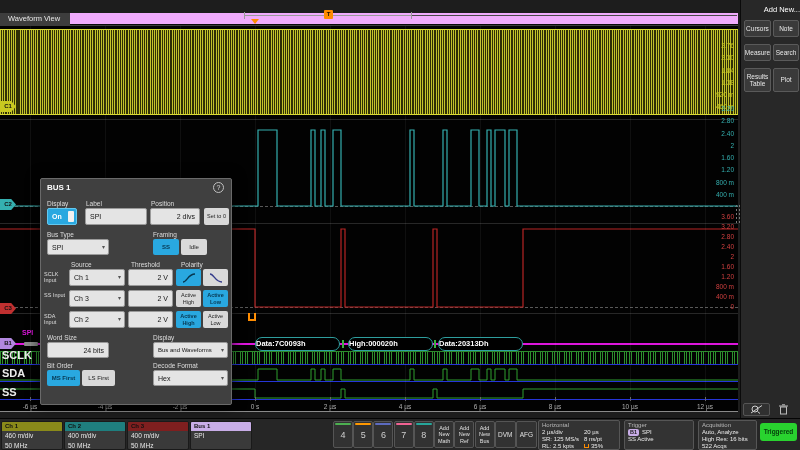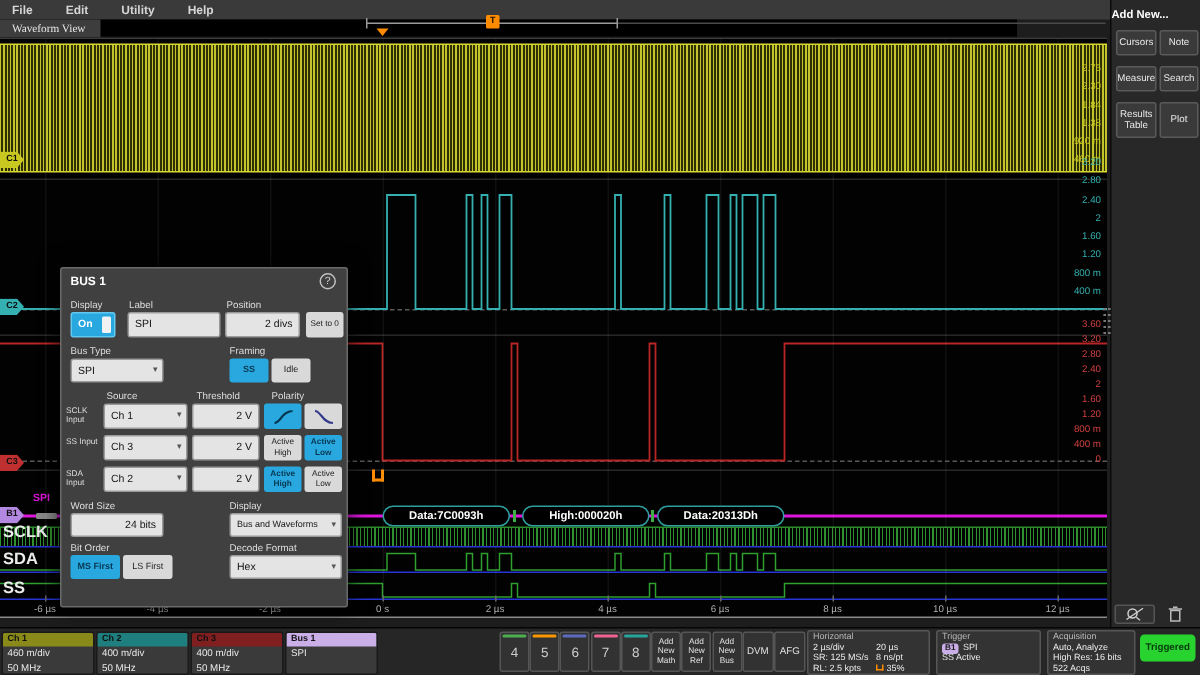--- a/index.html
+++ b/index.html
@@ -3,52 +3,52 @@
 <meta charset="utf-8">
 <style>
   * { box-sizing: border-box; margin: 0; padding: 0; }
   html,body { background:#111; }
   body { font-family: "Liberation Sans", "DejaVu Sans", sans-serif; }
   .screen { position:relative; width:800px; height:450px; background:#1d1d1d; overflow:hidden; }
 
   
   .menubar { position:absolute; left:0; top:0; width:740px; height:13px; background:#3a3a3a; display:flex; align-items:center; gap:22px; padding-left:8px; }
   .menubar span { font-size:8px; font-weight:bold; color:#d6d6d6; cursor:default; }
-  .tabbar { position:absolute; left:0; top:13px; width:678px; height:12px; background:#000000; border-bottom:1px solid #0a0a0a;font-family:Liberation Serif, serif; }
+  .tabbar { position:absolute; left:0; top:13px; width:738px; height:12px; background:#f0abfc; border-bottom:1px solid #0a0a0a; }
   .wvtab { position:absolute; left:0; top:0; height:12px; padding:0 10px 0 8px; background:#3d3d3d; font-size:7.5px; color:#e8e8e8; line-height:12px; }
   .ruler-line { position:absolute; top:15px; height:1px; background:#9a9a9a; }
   .ruler-ext  { position:absolute; top:15px; height:1px; background:#4a4a4a; }
   .ruler-cap  { position:absolute; top:12px; width:1px; height:7px; background:#9a9a9a; }
   .tmark { position:absolute; top:10px; width:9px; height:9px; background:#ff8c00; border-radius:1px; font-size:6px; font-weight:bold; color:#201000; text-align:center; line-height:9px; }
   .trig-tri { position:absolute; top:19px; width:0; height:0; border-left:4px solid transparent; border-right:4px solid transparent; border-top:5px solid #ff8c00; }
 
   
   .sidebar { position:absolute; left:740px; top:0; width:60px; height:418px; background:#282828; border-left:1px solid #0a0a0a; }
-  .sidebar-title { position:absolute; top:5px; width:100%; text-align:left; font-size:7.5px; font-weight:bold; color:#fff; }
+  .sidebar-title { position:absolute; top:5px; width:100%; text-align:right; font-size:7.5px; font-weight:normal; color:#fff; }
   .sbtn { position:absolute; background:#3a3a3a; border:1px solid #5a5a5a; border-radius:2px; color:#e8e8e8; font-size:6.5px; display:flex; align-items:center; justify-content:center; text-align:center; line-height:1.15; cursor:pointer; }
   .handle-dots { position:absolute; left:-6px; top:204px; width:6px; height:20px; background-image:radial-gradient(circle, #777 0.7px, transparent 0.9px); background-size:3px 4px; }
   .toolbtn { position:absolute; top:403px; height:13px; background:#303030; border:1px solid #555; border-radius:2px; display:flex; align-items:center; justify-content:center; cursor:pointer; }
 
   
   .plot { position:absolute; left:0; top:25px; width:738px; height:387px; background:#020202; border-top:1px solid #3d3d3d; border-bottom:1px solid #8a8a8a; }
   .gridline-v { position:absolute; top:0; width:1px; height:380px; background:rgba(255,255,255,0.055); }
   .sep { position:absolute; left:0; width:738px; height:1px; background:#272727; }
   .zeroline { position:absolute; left:0; width:738px; border-top:1px dashed #585858; height:0; }
   .ch1band { position:absolute; left:0; top:3px; width:738px; height:86px;
      background:repeating-linear-gradient(90deg, rgba(205,205,45,0.95) 0 0.9px, rgba(55,55,6,0.85) 0.9px 2.2px);
      border-top:1px solid #d8d834; border-bottom:1px solid #d8d834; }
   .sclkband { position:absolute; left:0; top:325px; width:738px; height:13px;
      background:repeating-linear-gradient(90deg, rgba(50,160,50,0.9) 0 0.8px, rgba(0,15,0,0) 0.8px 2.4px);
      border-top:1px solid #2c8c2c; }
   .blueline { position:absolute; left:0; width:738px; height:1px; background:#2635d8; }
   .busline { position:absolute; left:0; top:317px; width:738px; height:2px; background:#dd16dd; }
   .bushandle { position:absolute; left:24px; top:316px; width:14px; height:4px; background:#8a8a8a; border-radius:1px; }
   .bustick { position:absolute; top:314px; width:2px; height:8px; background:#3cb043; }
   wsvg, svg.waves { position:absolute; left:0; top:0; }
-  .frame { position:absolute; top:311px; height:14px; background:#000; border:1px solid #2e9e9e; border-radius:7px; color:#fff; font-size:7.5px; font-weight:bold; text-align:center; line-height:12px; }
+  .frame { position:absolute; top:311px; height:14px; background:#000; border:1px solid #2e9e9e; border-radius:7px; color:#fff; font-size:7.5px; font-weight:bold; line-height:12px; }
   .axis-label { position:absolute; right:4px; font-size:6.5px; line-height:8px; text-align:right; }
   .time-label { position:absolute; top:377px; font-size:6.5px; color:#b0b0b0; transform:translateX(-50%); }
   .time-tick { position:absolute; top:371px; width:1px; height:4px; background:#666; }
   .chmarker { position:absolute; left:0; width:16px; height:11px; font-size:6px; font-weight:bold; color:#111; text-align:center; line-height:11px; clip-path:polygon(0 0, 70% 0, 100% 50%, 70% 100%, 0 100%); }
   .diglabel { position:absolute; left:2px; color:#ececec; font-size:11px; font-weight:bold;text-align:center; }
   .spilabel { position:absolute; left:22px; top:303px; color:#dd16dd; font-size:7px; font-weight:bold; }
   .trigT { position:absolute; left:248px; top:287px; width:8px; height:8px; border:2px solid #ff8c00; border-top:none; }
 
   
   .dialog { position:absolute; left:40px; top:178px; width:192px; height:227px; background:#404040; border:1px solid #6a6a6a; border-radius:2px; box-shadow:0 0 14px rgba(0,0,0,0.8); z-index:50; }
@@ -83,26 +83,20 @@
   .panel .row .c1 { width:42px; }
   .uicon { display:inline-block; width:5px; height:4px; border:1.2px solid #ff8c00; border-top:none; margin-right:2px; }
   .b1badge { display:inline-block; background:#c9aee8; color:#1a1a1a; border-radius:2px; font-size:5.5px; font-weight:bold; padding:0 2px; margin-right:3px; line-height:7px; }
   .triggered { position:absolute; left:760px; top:4px; width:37px; height:18px; background:#29d32f; border-radius:3px; color:#06400c; font-size:6.5px; font-weight:bold; text-align:center; line-height:18px; }
 </style>
 </head>
 <body>
 
 <div class="screen">
 
-  <div class="menubar" id="menubar">
-      <span>File</span>
-      <span>Edit</span>
-      <span>Utility</span>
-      <span>Help</span>
-    </div>
 
   <div class="tabbar">
     <div class="wvtab">Waveform View</div>
   </div>
   <div class="ruler-line" style="left:244px; width:168px;"></div>
   <div class="ruler-ext" style="left:412px; width:325px;"></div>
   <div class="ruler-cap" style="left:244px;"></div>
   <div class="ruler-cap" style="left:411px;"></div>
   <div class="tmark" style="left:324px;">T</div>
   <div class="trig-tri" style="left:251px;"></div>

